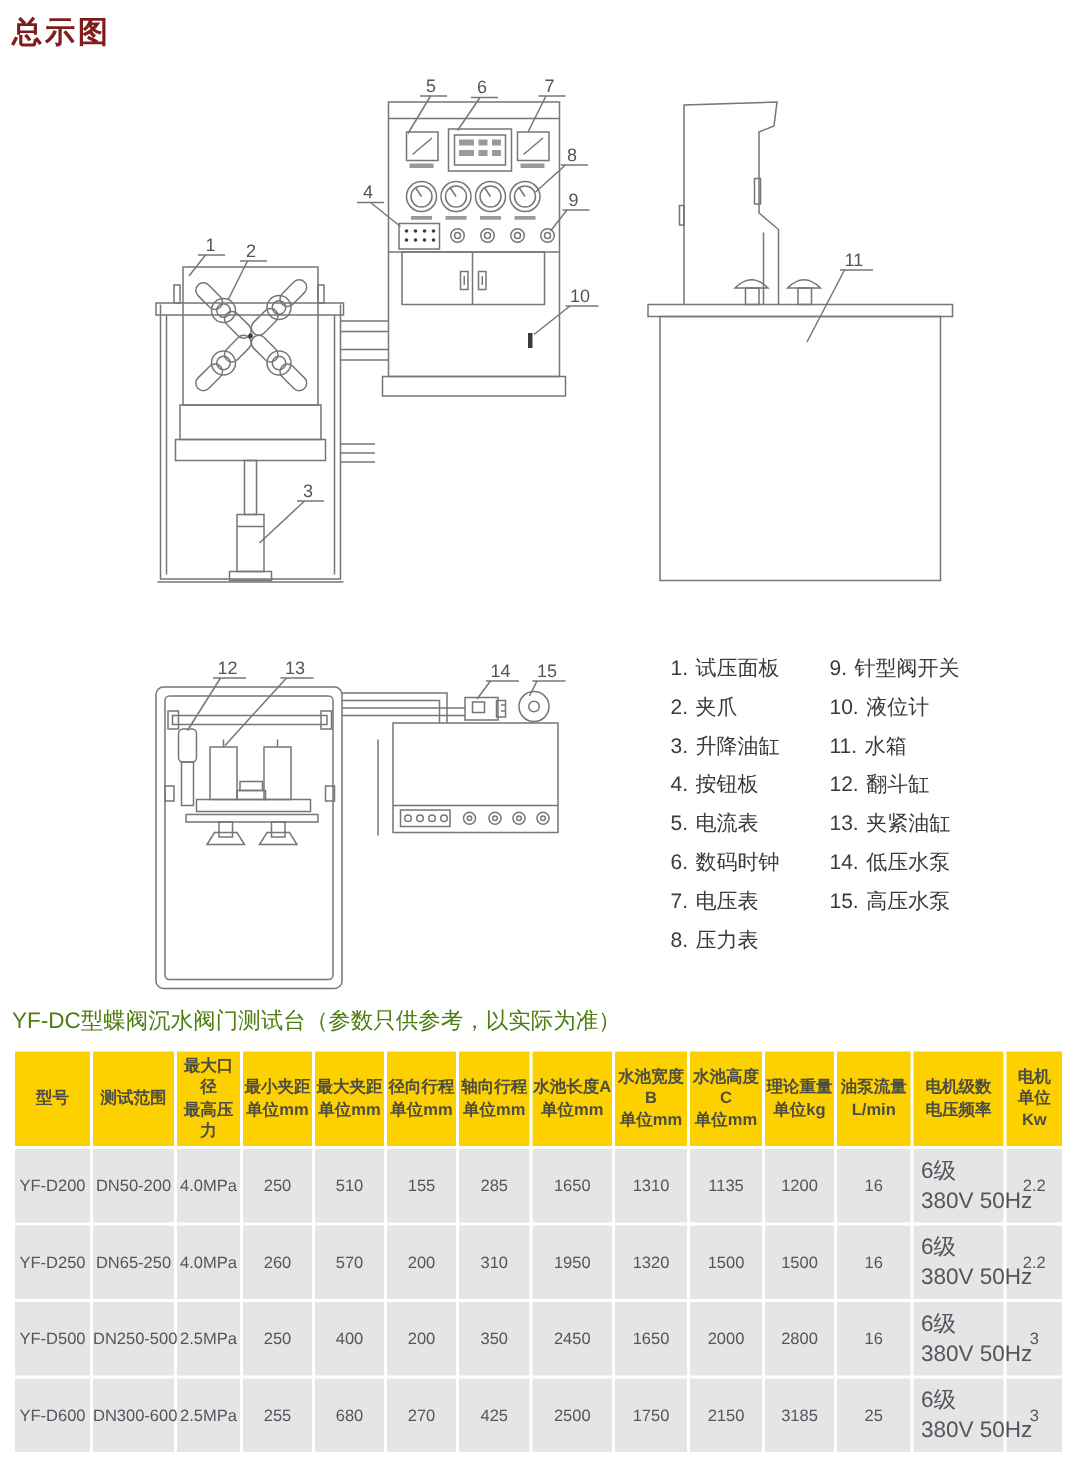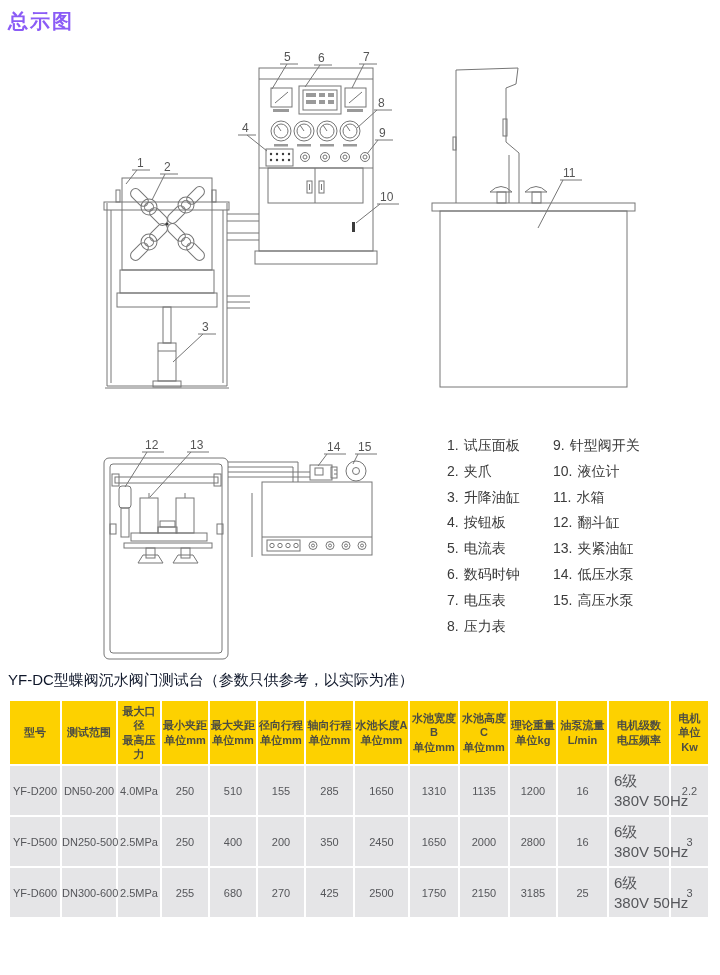--- a/index.html
+++ b/index.html
@@ -2,35 +2,35 @@
 <html style="--header-bg: #fdd100; --cell-bg: #e5e5e7;"><head>
 <meta charset="utf-8">
 <style>
   html,body { margin:0; padding:0; background:#fff; }
   .page {
     position:relative; width:720px; height:975px; background:#fff;
     font-family:"Liberation Sans","DejaVu Sans",sans-serif; overflow:hidden;
   }
   .doc-title {
     position:absolute; left:8px; top:8px;
-    font-size:20px; font-weight:bold; color:#8b5cf6; letter-spacing:2px;
+    font-size:20px; font-weight:bold; color:#7f1d1d; letter-spacing:2px;
   }
   svg.diagram { position:absolute; left:0; top:0; }
   svg.diagram * { stroke:#767676; fill:none; stroke-width:1; }
   svg.diagram .dark { fill:#3c3c3c; stroke:none; }
   svg.diagram .smudge { fill:#9a9a9a; stroke:none; }
   svg.diagram text { fill:#555; stroke:none; font-size:12px; font-family:"Liberation Sans",sans-serif; }
   .legend { position:absolute; top:433px; left:447px; width:260px; color:#3a3a3a; }
   .legend-col { position:absolute; top:0; }
   .legend-col.c1 { left:0; }
   .legend-col.c2 { left:106px; }
   .legend-item { height:25.8px; line-height:25.8px; font-size:14px; white-space:nowrap; }
   .legend-item .lnum { margin-right:5px; }
   .table-section { position:absolute; left:8px; top:671px; width:704px; }
-  .table-title { font-size:15px; color:#0f172a; margin:0 0 9px 0; }
+  .table-title { font-size:15px; color:#4d7c0f; margin:0 0 9px 0; }
   table.spec { border-collapse:separate; border-spacing:2px; table-layout:fixed; width:702px; background:#fff; }
   table.spec th {
     background:var(--header-bg,#fdd100); color:#4d4d42; font-size:11px; font-weight:bold;
     padding:3px 0; line-height:1.3; text-align:center; vertical-align:middle;
   }
   table.spec td {
     background:var(--cell-bg,#e5e5e7); color:#55565a; font-size:11px;
     padding:5px 0; line-height:1.3; text-align:center; vertical-align:middle; white-space:nowrap;
   }
   table.spec td.motor-cell { text-align:left; padding-left:5px; font-size:15px; }
@@ -389,20 +389,36 @@
             <td>285</td>
             <td>1650</td>
             <td>1310</td>
             <td>1135</td>
             <td>1200</td>
             <td>16</td>
             <td class="motor-cell">6级<br>380V 50Hz</td>
             <td>2.2</td>
           </tr>
           <tr>
+            <td>YF-D250</td>
+            <td>DN65-250</td>
+            <td>4.0MPa</td>
+            <td>260</td>
+            <td>570</td>
+            <td>200</td>
+            <td>310</td>
+            <td>1950</td>
+            <td>1320</td>
+            <td>1500</td>
+            <td>1500</td>
+            <td>16</td>
+            <td class="motor-cell">6级<br>380V 50Hz</td>
+            <td>2.2</td>
+          </tr>
+          <tr>
             <td>YF-D500</td>
             <td>DN250-500</td>
             <td>2.5MPa</td>
             <td>250</td>
             <td>400</td>
             <td>200</td>
             <td>350</td>
             <td>2450</td>
             <td>1650</td>
             <td>2000</td>

